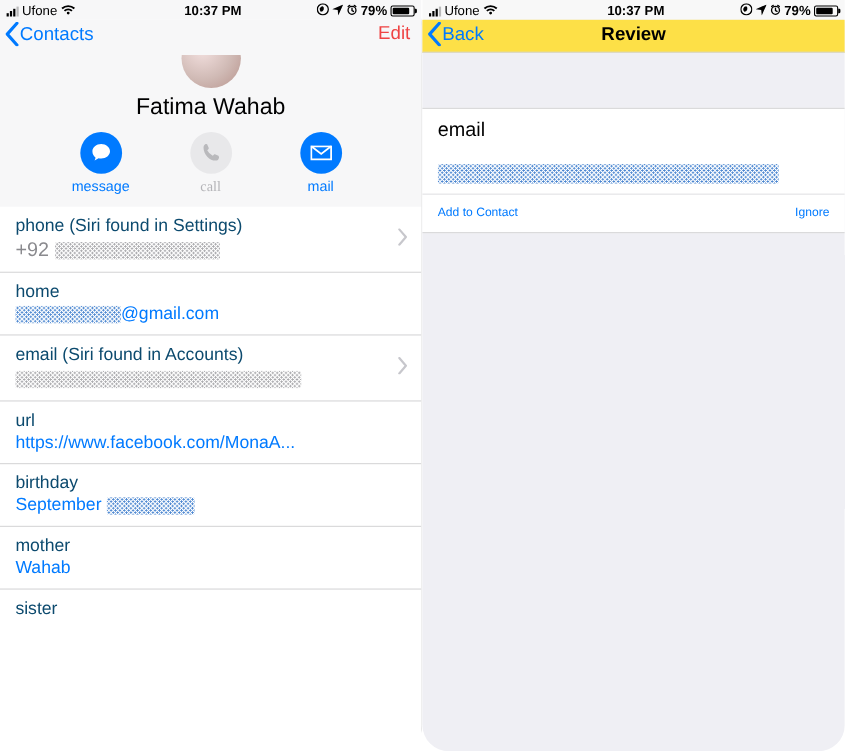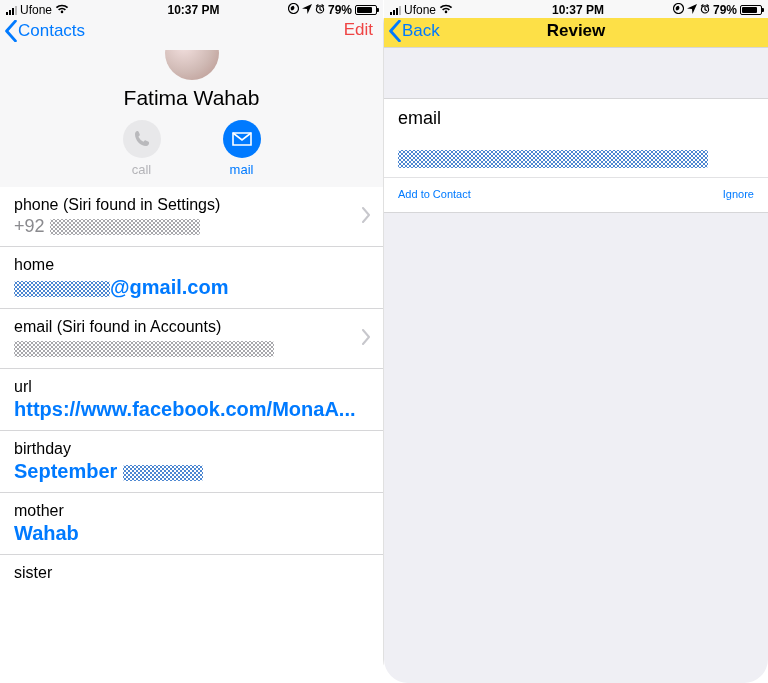--- a/index.html
+++ b/index.html
@@ -32,30 +32,30 @@
     .avatar-wrap { display:flex; justify-content:center; margin-top:-24px; margin-bottom:6px;}
     .avatar { width:54px; height:54px; border-radius:50%; background: radial-gradient(circle at 35% 35%, #f3e0df, #d0bab5 55%, #b7938c); overflow:hidden; }
     .contact-name { font-size:21px; font-weight:400; color:#000; margin-bottom:10px; }
     .action-row { display:flex; justify-content:center; gap:42px; }
     .action-item { display:flex; flex-direction:column; align-items:center; gap:4px; width:58px;}
     .action-circle { width:38px; height:38px; border-radius:50%; display:flex; align-items:center; justify-content:center; }
     .ac-active { background:#007aff; }
     .ac-inactive { background:#e8e8ea; }
     .action-label { font-size:13px; }
     .al-active { color:#007aff; }
-    .al-inactive { color:#b4b4b8; }
+    .al-inactive { color:#b4b4b8;font-family:Liberation Serif, serif; }
     .ac-active svg { fill:#fff; }
     .ac-inactive svg { fill:#b9b9bc; }
 
     
     .list { flex:1; background:#fff; overflow:hidden; }
     .row { position:relative; padding: 9px 14px 9px 14px; border-bottom:1px solid #d6d6d8; }
     .row.no-border { border-bottom:none; }
-    .row .label { font-size:16px; color:#000000; margin-bottom:2px; }
-    .row .value { font-size:20px; color:#007aff;font-weight:bold; }
+    .row .label { font-size:16px; color:#0c4a6e; margin-bottom:2px; }
+    .row .value { font-size:16px; color:#007aff; }
     .row .value-muted { font-size:18px; color:#8a8a8e; }
     .row .chev { position:absolute; right:12px; top:50%; transform:translateY(-50%); }
     .row .chev svg{ width:10px; height:16px; }
     .redacted { display:inline-block; height:16px; vertical-align:middle; border-radius:2px;
       background-image: radial-gradient(currentColor 0.8px, transparent 0.9px), radial-gradient(currentColor 0.8px, transparent 0.9px);
       background-size: 4px 4px, 4px 4px;
       background-position: 0 0, 2px 2px;
       opacity:.85;
     }
     .red-grey { color:#9a9a9e; }
@@ -123,20 +123,28 @@
           <span>Contacts</span>
         </div>
         <div class="nav-right">Edit</div>
       </div>
       <div class="avatar-wrap">
           <div class="avatar"></div>
         </div>
       <div class="contact-name">Fatima Wahab</div>
       <div class="action-row">
         <div class="action-item">
+          <div class="action-circle ac-active">
+              <svg width="20" height="20" viewBox="0 0 20 20">
+                <path d="M10 2c4.4 0 8 3 8 6.6 0 3.7-3.6 6.6-8 6.6-.8 0-1.6-.1-2.4-.3L4 17l.9-2.7C3 13 2 11 2 8.6 2 5 5.6 2 10 2z"></path>
+              </svg>
+            </div>
+          <div class="action-label al-active">message</div>
+        </div>
+        <div class="action-item">
           <div class="action-circle ac-inactive">
               <svg width="18" height="18" viewBox="0 0 18 18">
                 <path d="M4 1c1 0 1.4.3 1.7 1l1 2.3c.2.5.1 1-.3 1.4l-1 1a11 11 0 005 5l1-1c.4-.4.9-.5 1.4-.3l2.3 1c.7.3 1 .7 1 1.7 0 1.3-1.2 2.9-3 2.9C7.5 16 2 10.5 2 4c0-1.8 1.6-3 2-3z"></path>
               </svg>
             </div>
           <div class="action-label al-inactive">call</div>
         </div>
         <div class="action-item">
           <div class="action-circle ac-active">
               <svg width="20" height="14" viewBox="0 0 20 14">

